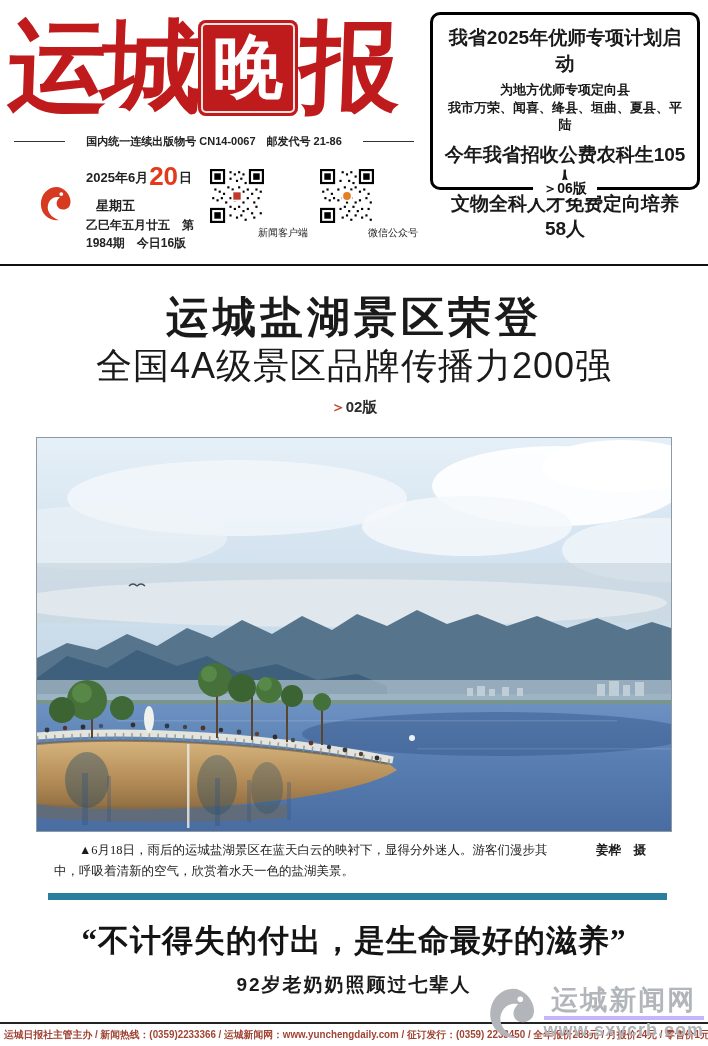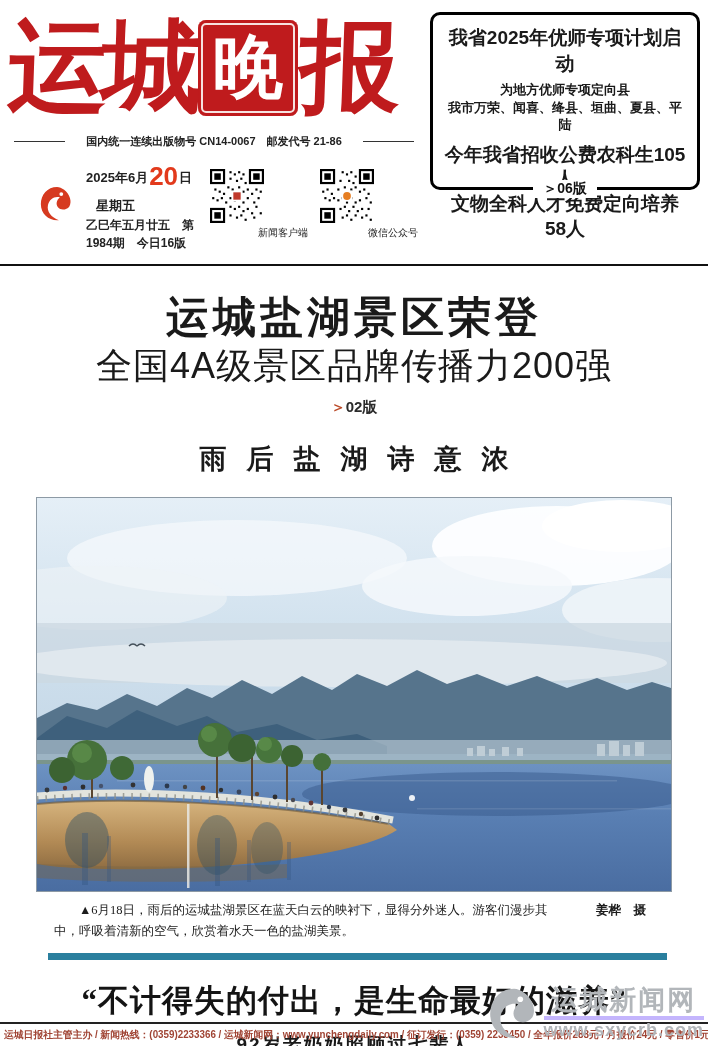--- a/index.html
+++ b/index.html
@@ -264,21 +264,20 @@
   <div class="main-headline">
     <div class="mh-l1">运城盐湖景区荣登</div>
     <div class="mh-l2">全国4A级景区品牌传播力200强</div>
     <div class="ref-rule">
       <span class="lineL"></span>
       <span class="lbl"><span class="arr">＞</span><span>02版</span></span>
       <span class="lineR"></span>
     </div>
   </div>
 
-  <div class="photo-title">雨后盐湖诗意浓</div>
 
   <div class="photo-frame">
     <svg viewBox="0 0 634 393" preserveAspectRatio="none">
       <defs>
         <linearGradient id="skyG" x1="0" y1="0" x2="0" y2="1">
           <stop offset="0" stop-color="#e5eff7"></stop>
             <stop offset=".55" stop-color="#cfe0ed"></stop>
             <stop offset="1" stop-color="#c3d6e6"></stop>
         </linearGradient>
         <linearGradient id="waterG" x1="0" y1="0" x2="0" y2="1">

